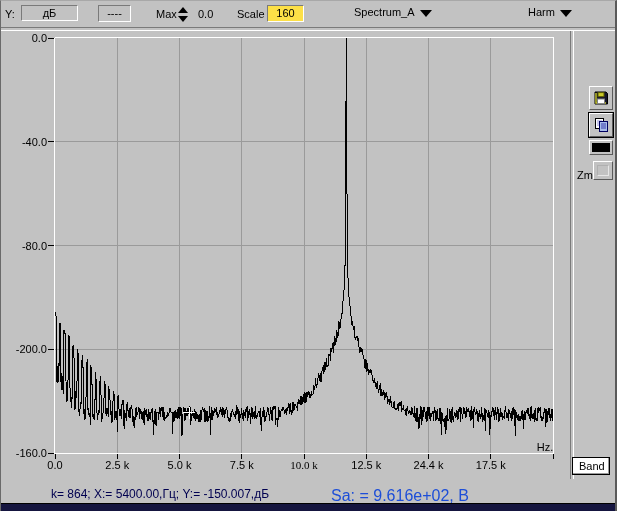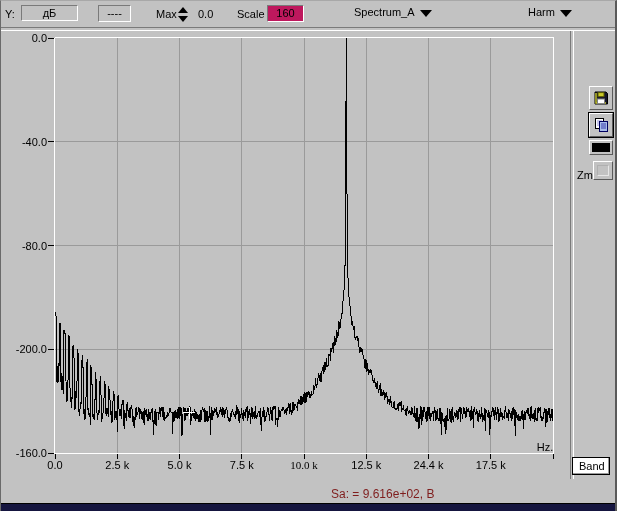--- a/index.html
+++ b/index.html
@@ -12,40 +12,40 @@
     box-sizing:border-box;
   }
   .abs{position:absolute;}
   .lbl{white-space:nowrap;}
   .sunken{
     background:#c2c2c2;
     border-top:1px solid #7a7a7a;border-left:1px solid #7a7a7a;
     border-bottom:1px solid #ffffff;border-right:1px solid #ffffff;
     text-align:center;box-sizing:border-box;
   }
-  .sunken.white{background:#be185d;}
+  .sunken.white{background:#fde047;}
   .raised{
     background:#c2c2c2;
     border-top:1px solid #ffffff;border-left:1px solid #ffffff;
     border-bottom:1px solid #5a5a5a;border-right:1px solid #5a5a5a;
     box-sizing:border-box;display:flex;align-items:center;justify-content:center;
     padding:0;cursor:pointer;
   }
   .groove-h{height:2px;border-top:1px solid #7a7a7a;border-bottom:1px solid #ffffff;}
   .groove-v{width:2px;border-left:1px solid #7a7a7a;border-right:1px solid #ffffff;}
   .tri-down{display:inline-block;width:0;height:0;border-left:6px solid transparent;border-right:6px solid transparent;border-top:7px solid #000;vertical-align:middle;margin-left:5px;}
   .spin{display:flex;flex-direction:column;gap:3px;cursor:pointer;}
   .spin .up{width:0;height:0;border-left:5px solid transparent;border-right:5px solid transparent;border-bottom:6px solid #000;}
   .spin .dn{width:0;height:0;border-left:5px solid transparent;border-right:5px solid transparent;border-top:6px solid #000;}
   .tick-x{position:absolute;width:1px;height:5px;background:#000;}
   .tick-y{position:absolute;width:6px;height:1px;background:#000;}
   .xlab{position:absolute;width:46px;text-align:center;font-size:11px;}
   .ylab{position:absolute;width:44px;text-align:right;font-size:11px;}
   .status-cursor{color:#000050;font-size:12px;}
-  .status-sa{color:#7f1d1d;font-size:12px;}
+  .status-sa{color:#1d4ed8;font-size:16px;}
   .band-btn{
     position:absolute;left:571px;top:456px;width:38px;height:18px;
     background:#ffffff;border:1px solid #000;box-sizing:border-box;
     font-size:11px;text-align:center;line-height:15px;cursor:pointer;
     box-shadow:inset -1px -1px 0 #9a9a9a;
   }
   .bottom-band{position:absolute;left:0;bottom:0;width:100%;height:7px;background:#15153f;border-top:1px solid #000;}
   .swatch-inner{width:18px;height:9px;background:#000;}
 </style>
 </head>
@@ -157,17 +157,18 @@
   <span class="abs lbl" style="left:576px;top:168px;font-size:11px;">Zm</span>
   <button class="abs raised" style="left:592px;top:160px;width:20px;height:19px;">
     <div class="sunken" style="width:12px;height:11px;border-color:#b0b0b0 #e6e6e6 #e6e6e6 #b0b0b0;"></div>
   </button>
 
   <button class="band-btn">
     <span>Band</span>
   </button>
 
   <div class="abs" style="left:0;top:484px;width:100%;height:18px;">
+    <span class="abs lbl status-cursor" style="left:50px;top:2px;">k= 864; X:= 5400.00,Гц; Y:= -150.007,дБ</span>
     <span class="abs lbl status-sa" style="left:330px;top:2px;">Sa: = 9.616e+02, В</span>
   </div>
 
   <div class="bottom-band"></div>
 </div>
 
 </body></html>

